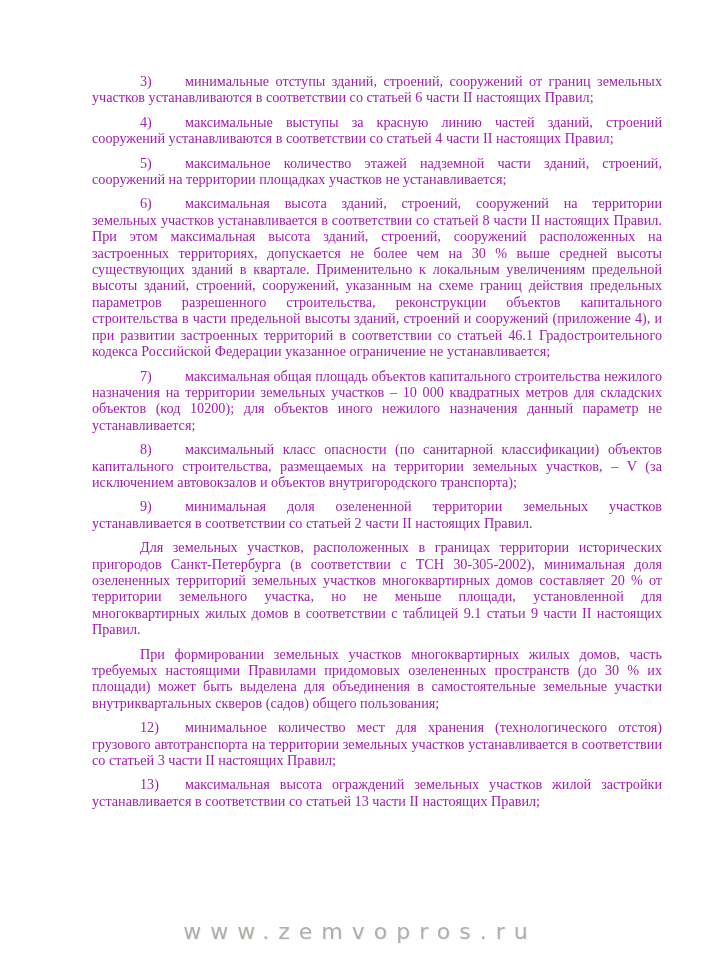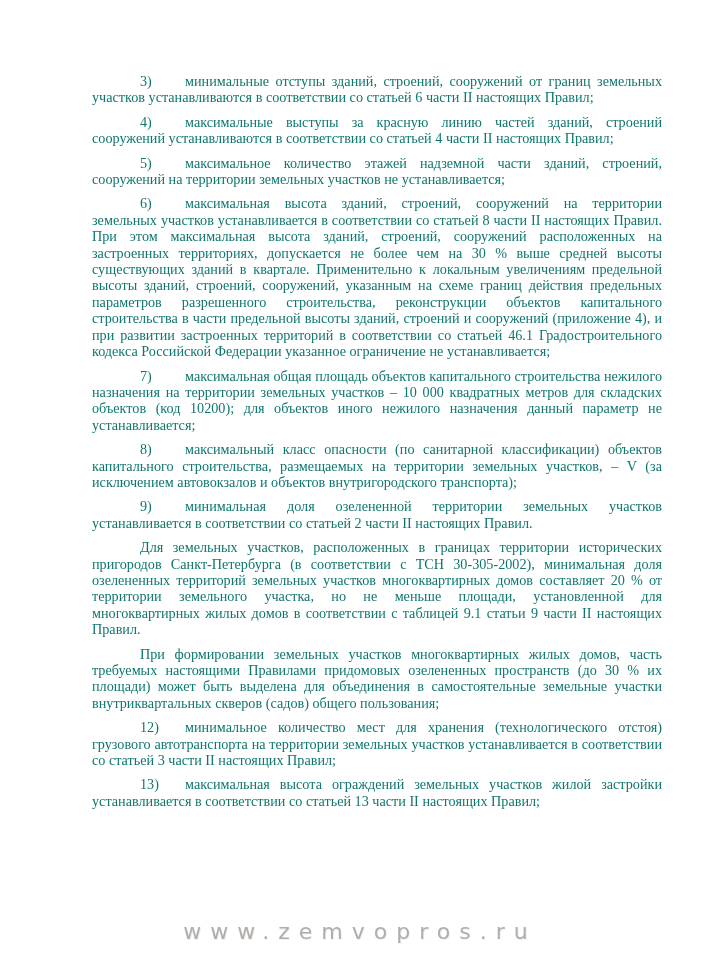--- a/index.html
+++ b/index.html
@@ -13,21 +13,21 @@
     height: 960px;
     background: #ffffff;
     overflow: hidden;
     font-family: "Liberation Serif", "DejaVu Serif", serif;
   }
   .text-block {
     position: absolute;
     left: 92px;
     top: 73px;
     width: 570px;
-    color: #0f766e;
+    color: #a21caf;
     font-size: 14.2px;
     line-height: 16.4px;
     text-align: justify;
   }
   .para {
     margin: 0 0 8px 0;
     text-indent: 48px;
   }
   .num {
     display: inline-block;
@@ -51,21 +51,21 @@
 </head>
 <body>
 
 <div class="page">
   <div class="text-block">
 
     <p class="para"><span class="num">3)</span><span>минимальные отступы зданий, строений, сооружений от границ земельных участков устанавливаются в соответствии со статьей 6 части II настоящих Правил;</span></p>
 
     <p class="para"><span class="num">4)</span><span>максимальные выступы за красную линию частей зданий, строений сооружений устанавливаются в соответствии со статьей 4 части II настоящих Правил;</span></p>
 
-    <p class="para"><span class="num">5)</span><span>максимальное количество этажей надземной части зданий, строений, сооружений на территории земельных участков не устанавливается;</span></p>
+    <p class="para"><span class="num">5)</span><span>максимальное количество этажей надземной части зданий, строений, сооружений на территории площадках участков не устанавливается;</span></p>
 
     <p class="para"><span class="num">6)</span><span>максимальная высота зданий, строений, сооружений на территории земельных участков устанавливается в соответствии со статьей 8 части II настоящих Правил. При этом максимальная высота зданий, строений, сооружений расположенных на застроенных территориях, допускается не более чем на 30 % выше средней высоты существующих зданий в квартале. Применительно к локальным увеличениям предельной высоты зданий, строений, сооружений, указанным на схеме границ действия предельных параметров разрешенного строительства, реконструкции объектов капитального строительства в части предельной высоты зданий, строений и сооружений (приложение 4), и при развитии застроенных территорий в соответствии со статьей 46.1 Градостроительного кодекса Российской Федерации  указанное ограничение не устанавливается;</span></p>
 
     <p class="para"><span class="num">7)</span><span>максимальная общая площадь объектов капитального строительства нежилого назначения на территории земельных участков – 10 000 квадратных метров для складских объектов (код 10200); для объектов иного нежилого назначения данный параметр не устанавливается;</span></p>
 
     <p class="para"><span class="num">8)</span><span>максимальный класс опасности (по санитарной классификации) объектов капитального строительства, размещаемых на территории земельных участков, – V (за исключением автовокзалов и объектов внутригородского транспорта);</span></p>
 
     <p class="para"><span class="num">9)</span><span>минимальная доля озелененной территории земельных участков устанавливается в соответствии со статьей 2 части II настоящих Правил.</span></p>
 
     <p class="para"><span>Для земельных участков, расположенных в границах территории исторических пригородов Санкт-Петербурга (в соответствии с ТСН 30-305-2002), минимальная доля озелененных территорий земельных участков многоквартирных домов составляет 20 % от территории земельного участка, но не меньше площади, установленной для многоквартирных жилых домов в соответствии с таблицей 9.1 статьи 9 части II настоящих Правил.</span></p>

